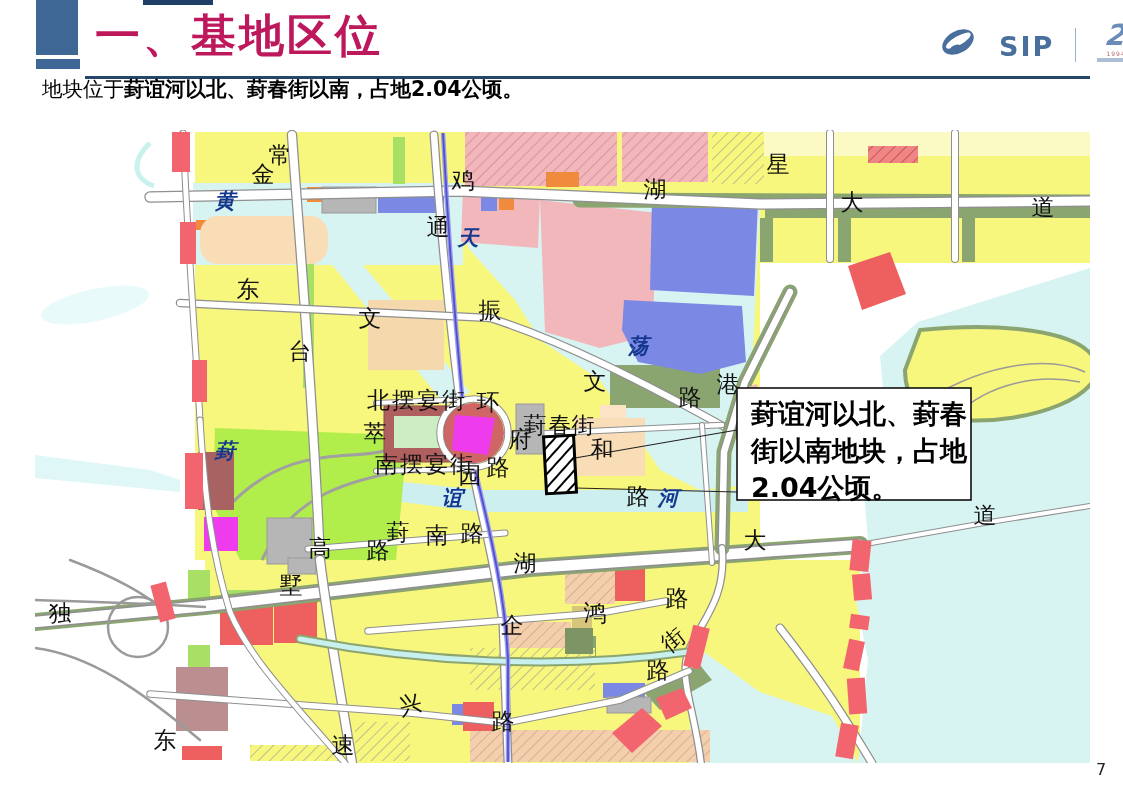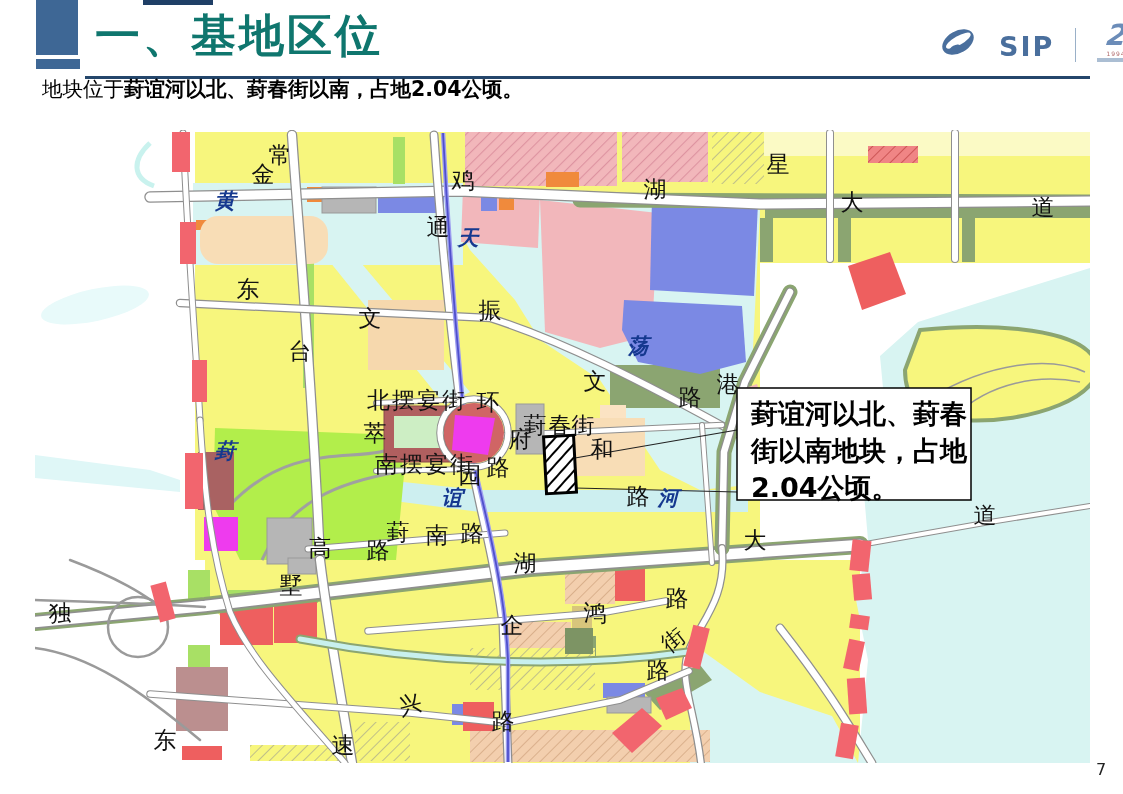--- a/index.html
+++ b/index.html
@@ -3,21 +3,21 @@
 <meta charset="utf-8">
 <style>
   html,body{margin:0;padding:0;background:#fff;}
   .stage{position:relative;width:1123px;height:794px;background:#fff;overflow:hidden;
          font-family:"DejaVu Sans","Liberation Sans",sans-serif;}
   
   .deco-top{position:absolute;left:143px;top:0;width:70px;height:5px;background:#1f3f66;}
   .deco-sq{position:absolute;left:36px;top:0;width:42px;height:55px;background:#3e6795;}
   .deco-bar{position:absolute;left:36px;top:59px;width:44px;height:10px;background:#3e6795;}
   .title{position:absolute;left:95px;top:6px;margin:0;font-size:45px;font-weight:700;
-         color:#0f766e;letter-spacing:3px;text-align:center;}
+         color:#be185d;letter-spacing:3px;text-align:center;}
   .rule{position:absolute;left:85px;top:76px;width:1005px;height:3px;background:#24466b;}
   
   .logo{position:absolute;left:938px;top:16px;display:flex;align-items:flex-end;gap:21px;height:46px;}
   .logo .sip{font-size:27px;font-weight:700;color:#4a6f9d;letter-spacing:2px;}
   .logo .div{width:1px;height:34px;background:#9ab0c8;}
   .anniv{display:flex;flex-direction:column;align-items:center;line-height:1;}
   .anniv .n25{font-size:29px;font-weight:700;font-style:italic;color:#6b8cb8;transform:skewX(-8deg);}
   .anniv .yrs{font-size:6px;color:#b06868;letter-spacing:1px;margin-top:1px;}
   .anniv .tiny{width:60px;height:4px;background:#8fa8c4;opacity:.75;margin-top:1px;}
   

